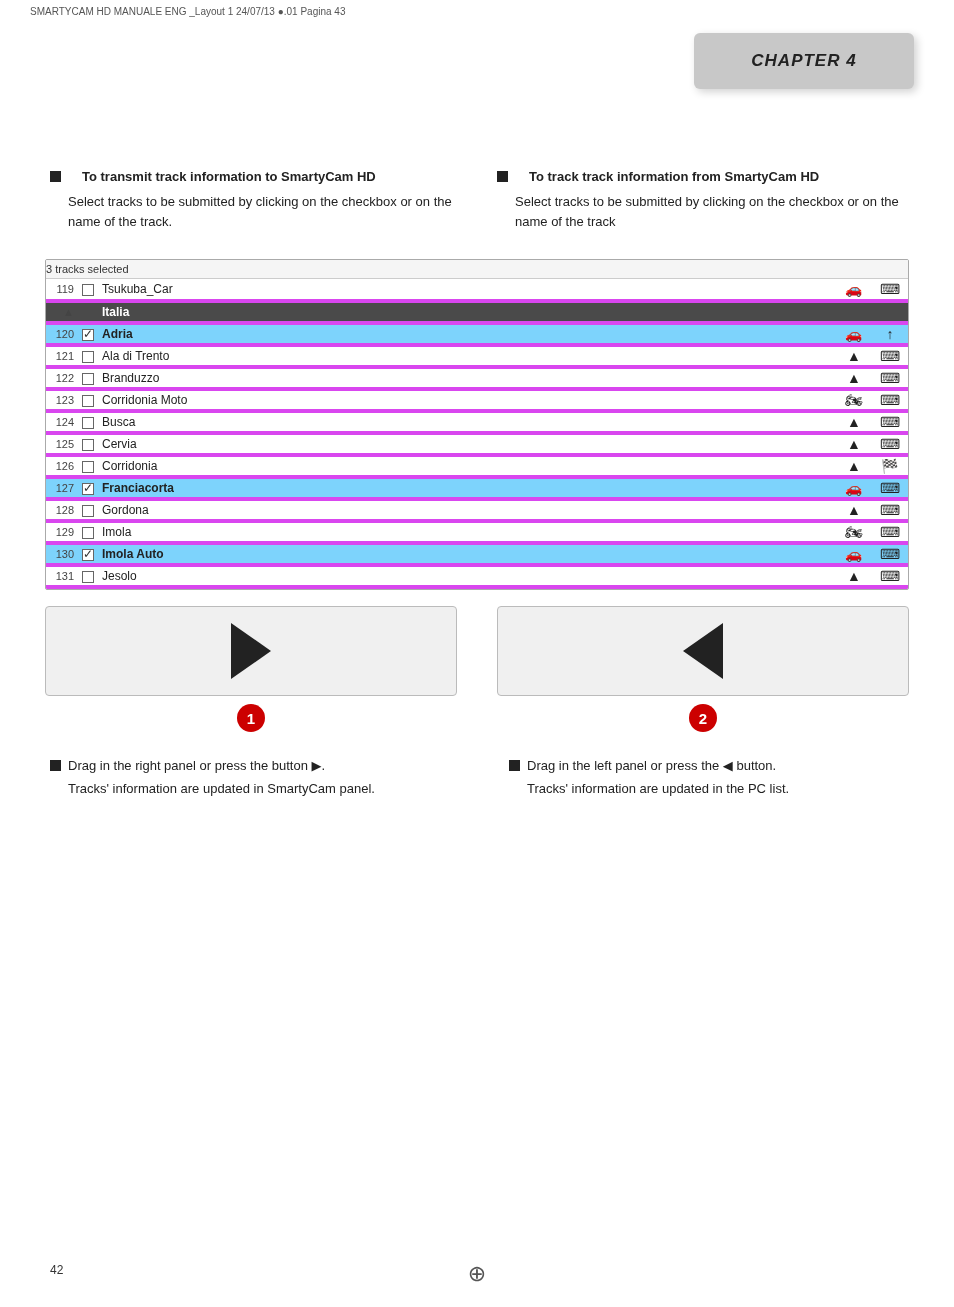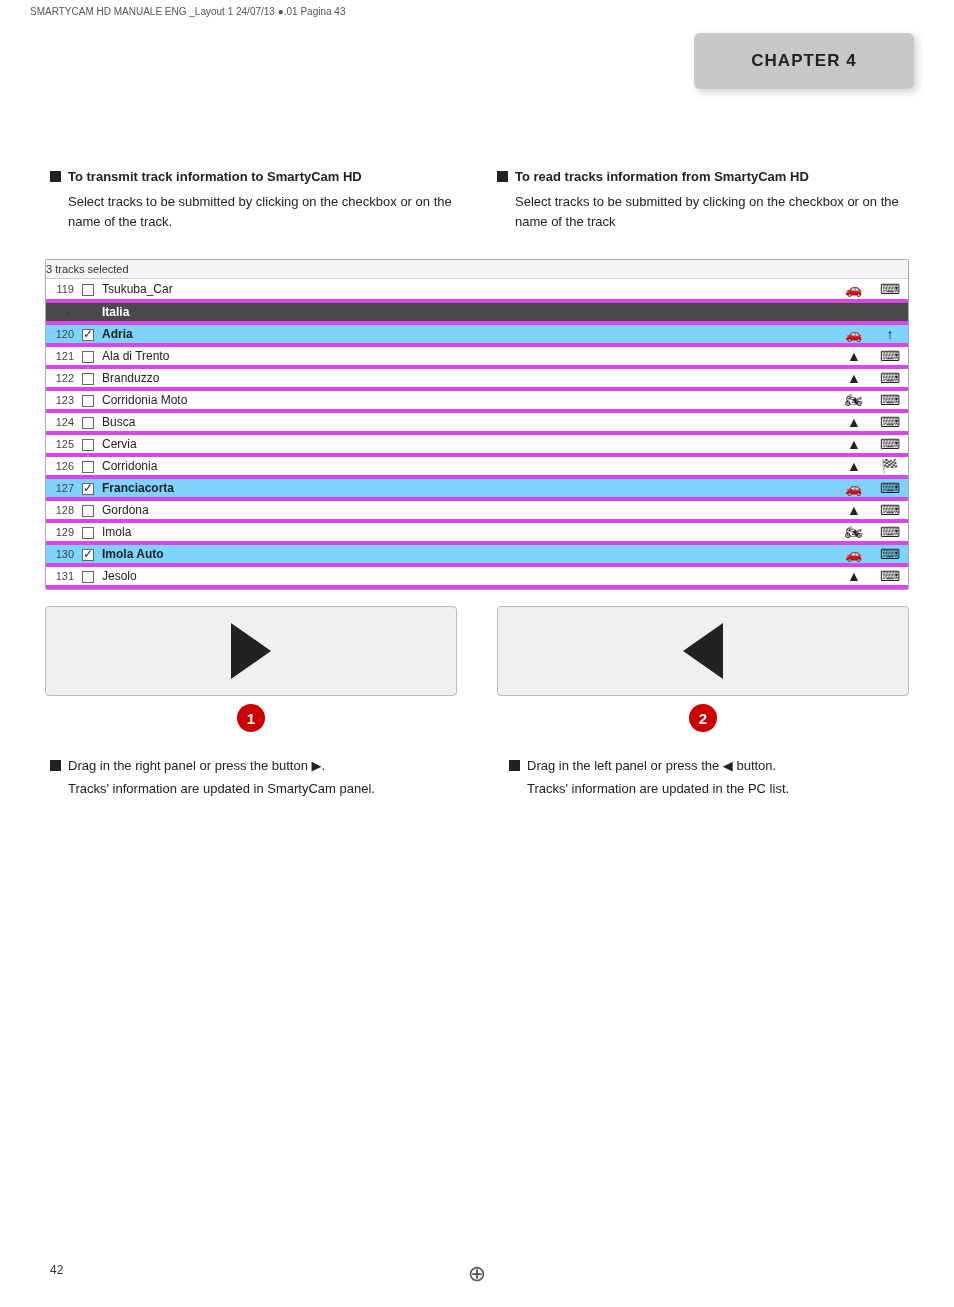--- a/index.html
+++ b/index.html
@@ -23,20 +23,21 @@
     .chapter-box {
       background: #c8c8c8;
       border-radius: 6px;
       padding: 18px 40px;
       font-size: 17px;
       font-weight: bold;
       letter-spacing: 1px;
       min-width: 220px;
       text-align: center;
       box-shadow: 3px 3px 8px rgba(0,0,0,0.18);
+      font-style: italic;
     }
 
     
     .file-ref {
       font-size: 10px;
       color: #555;
       padding: 6px 30px;
     }
 
     
@@ -48,21 +49,21 @@
     }
     .instr-col {
       flex: 1;
     }
     .instr-title {
       font-weight: bold;
       font-size: 13px;
       margin-bottom: 8px;
       display: flex;
       align-items: flex-start;
-      gap: 7px;
+      gap: 21px;
     }
     .instr-title .black-sq {
       display: inline-block;
       width: 11px;
       height: 11px;
       background: #222;
       flex-shrink: 0;
       margin-top: 2px;
     }
     .instr-body {
@@ -264,21 +265,21 @@
   <div class="instr-col">
     <div class="instr-title">
       <span class="black-sq"></span>
       <span>To transmit track information to SmartyCam HD</span>
     </div>
     <div class="instr-body">Select tracks to be submitted by clicking on the checkbox or on the name of the track.</div>
   </div>
   <div class="instr-col">
     <div class="instr-title">
       <span class="black-sq"></span>
-      <span>To read tracks information from SmartyCam HD</span>
+      <span>To track track information from SmartyCam HD</span>
     </div>
     <div class="instr-body">Select tracks to be submitted by clicking on the checkbox or on the name of the track</div>
   </div>
 </div>
 
 <div class="track-table-wrapper">
   <div class="track-table-header">3 tracks selected</div>
   <table class="track-table">
     <tbody id="track-table-body">
         <tr>

